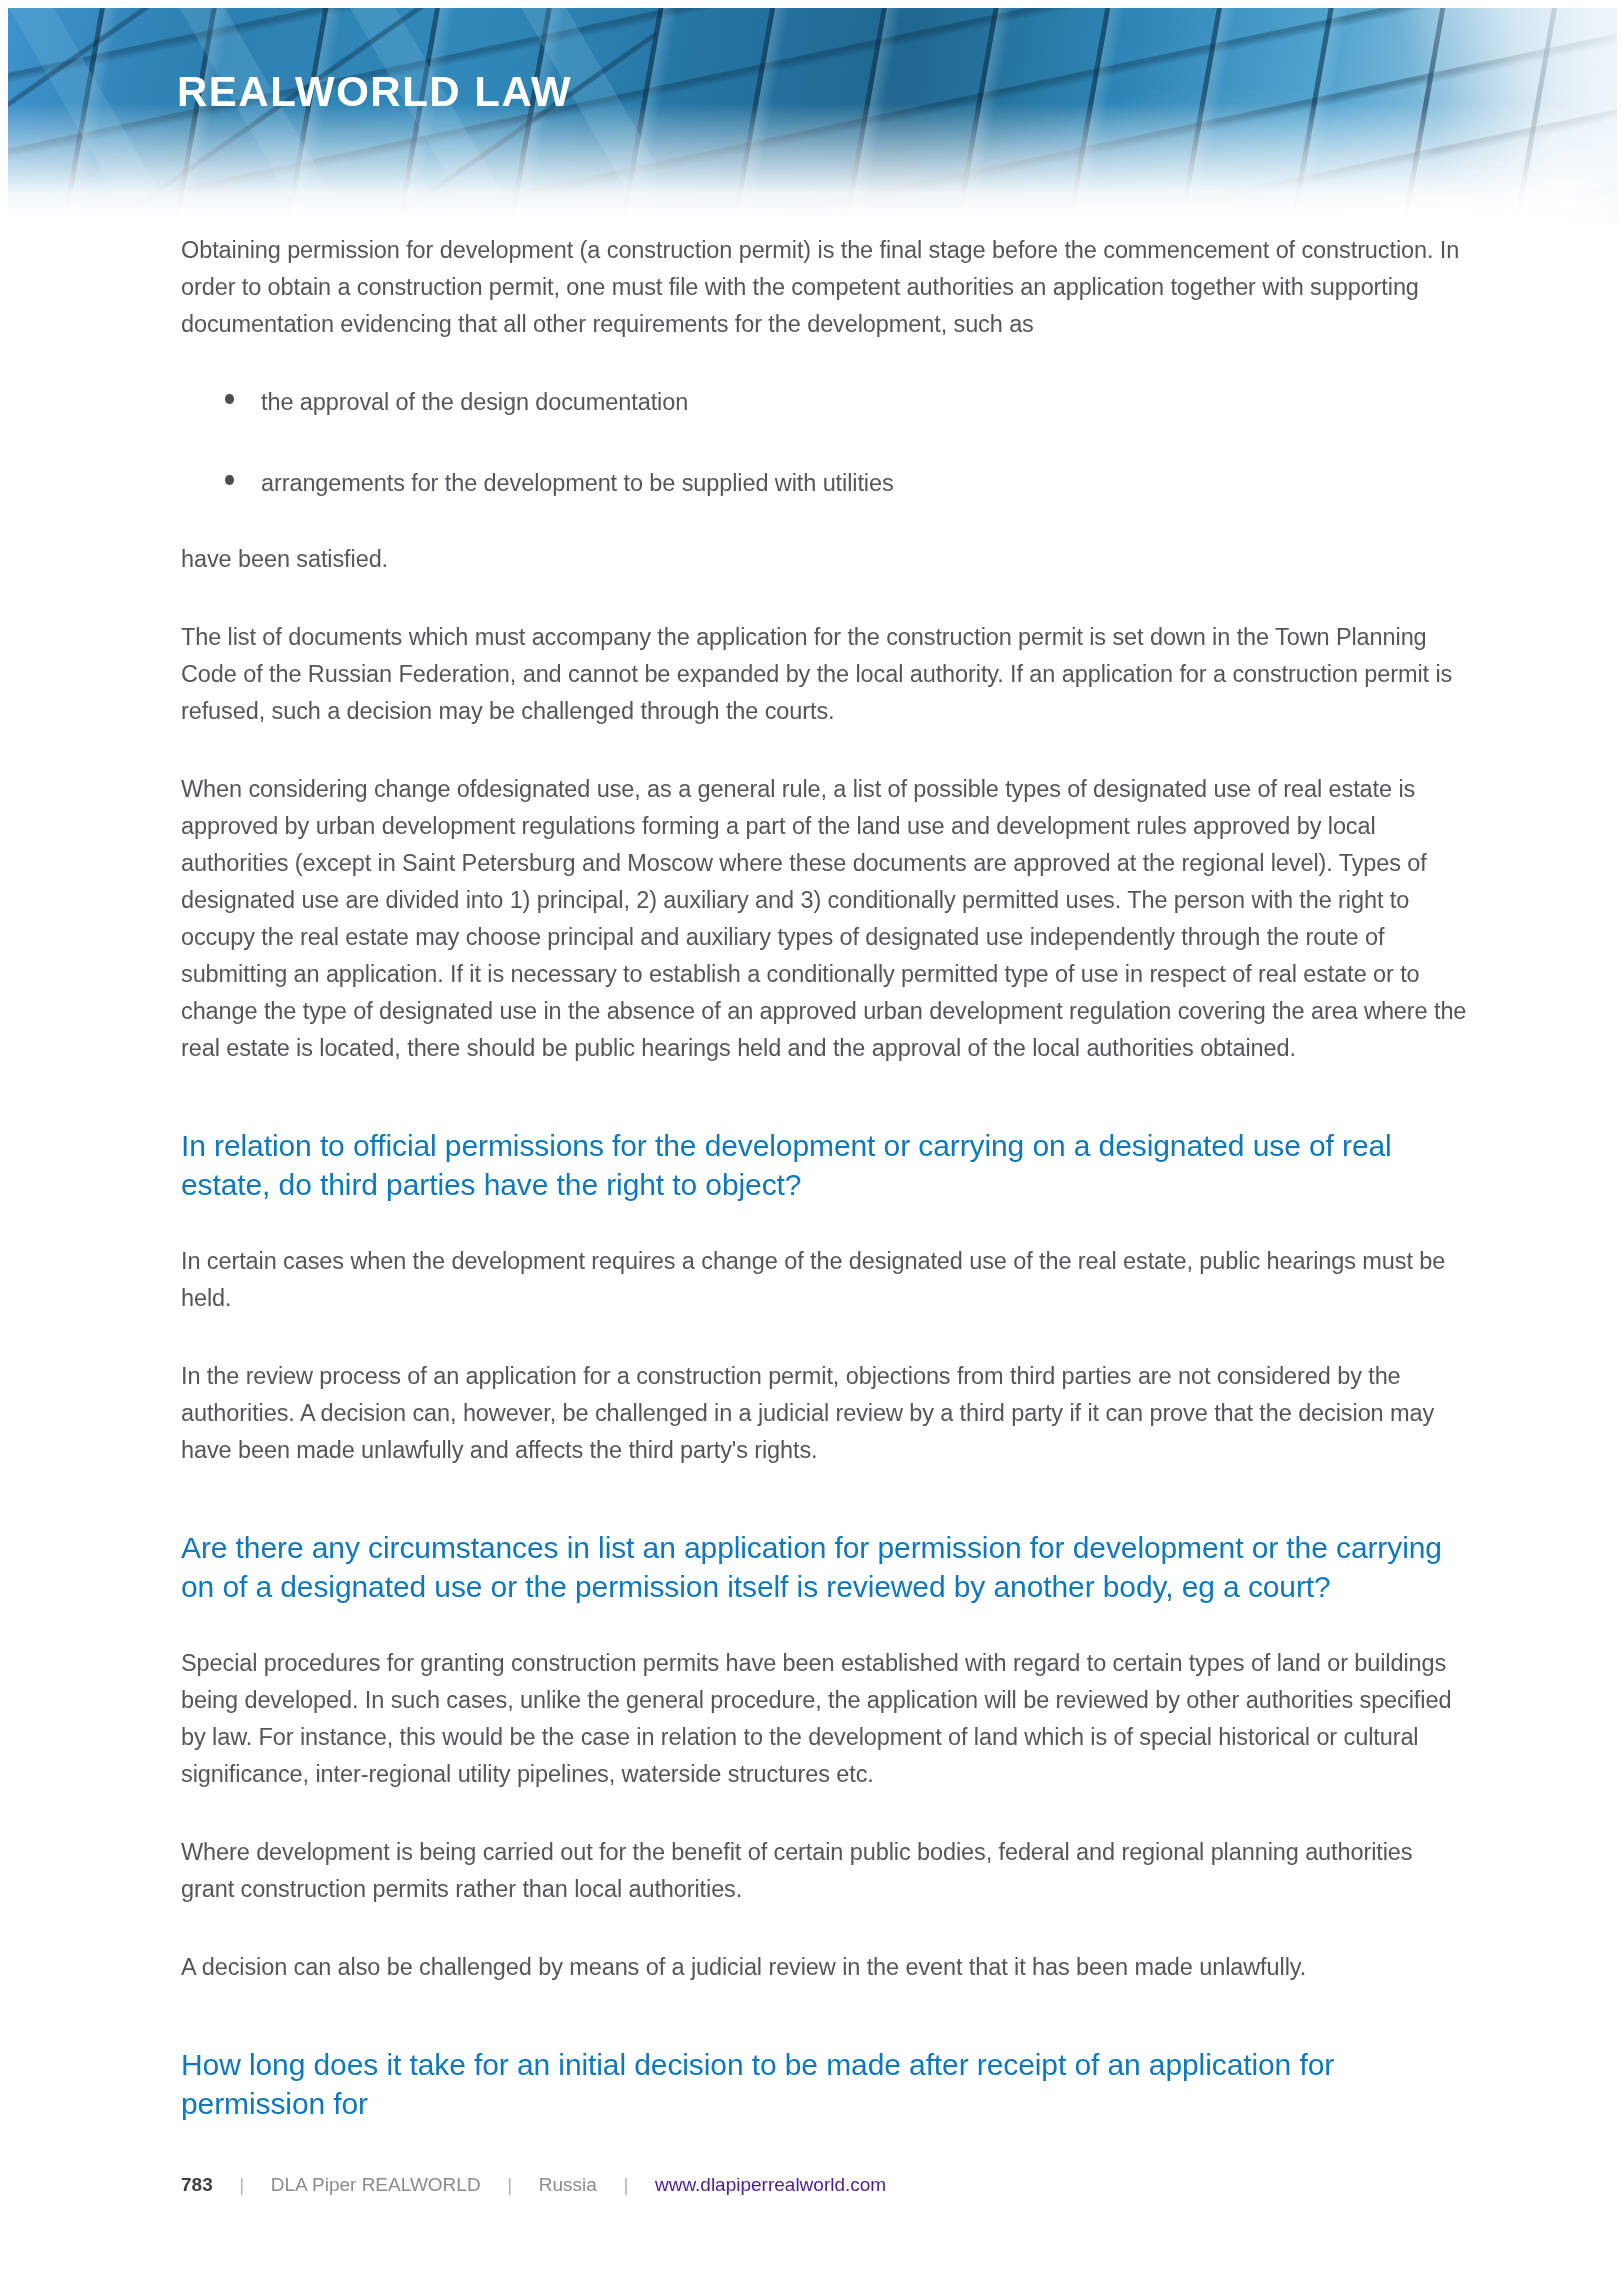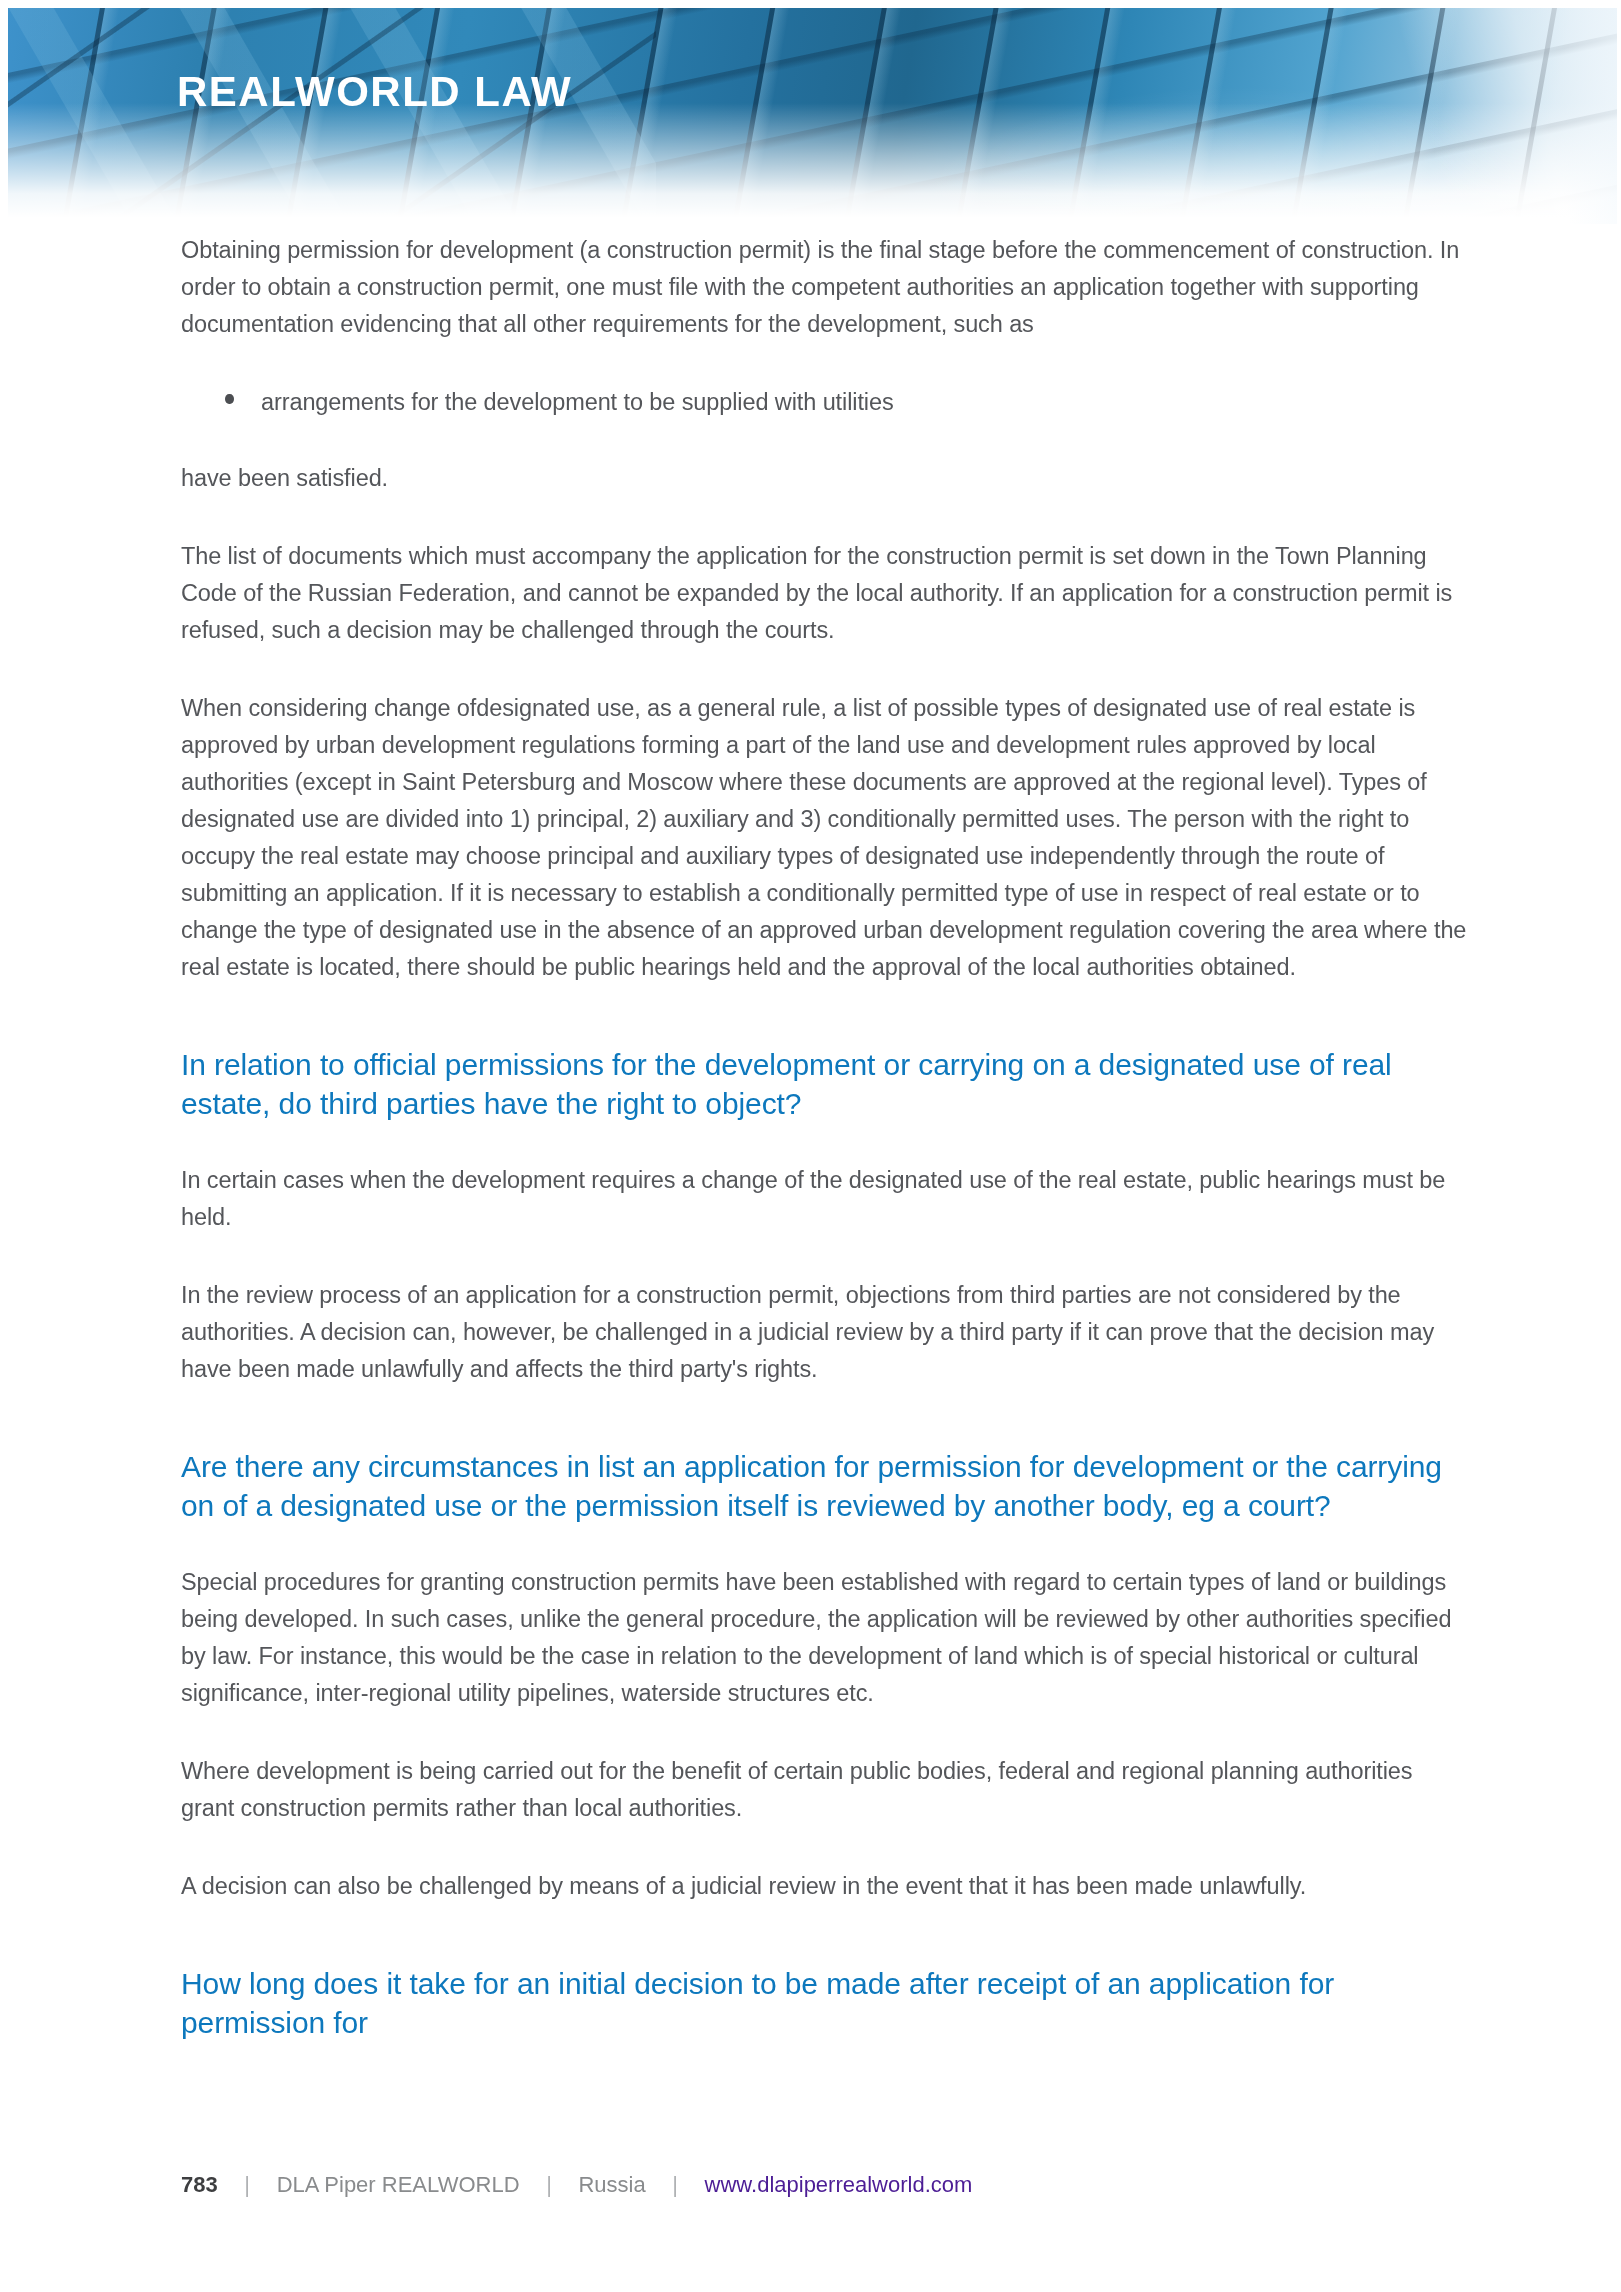--- a/index.html
+++ b/index.html
@@ -82,21 +82,21 @@
     line-height:39px;
     margin:51px 0 31px 0;
     letter-spacing:-0.1px;
   }
   h2.question.last { margin-bottom:0; }
 
   
   .footer {
     position:absolute; left:165px; top:2154px;
     display:flex; align-items:baseline;
-    font-size:22px; line-height:29px;
+    font-size:19px; line-height:29px;
     color:#898b8d;
     white-space:nowrap;
   }
   .footer .pagenum { color:#3d3e40; font-weight:bold; }
   .footer .sep { color:#b0b2b4; margin:0 18.6px; font-weight:normal; }
   .footer .site { color:#4c1d95; text-decoration:none; }
 </style>
 </head>
 <body>
 
@@ -107,20 +107,24 @@
     <div class="photo-left"></div>
     <div class="photo-fade"></div>
     <h1>REALWORLD LAW</h1>
   </header>
 
   <main class="content">
 
     <p>Obtaining permission for development (a construction permit) is the final stage before the commencement of construction. In order to obtain a construction permit, one must file with the competent authorities an application together with supporting documentation evidencing that all other requirements for the development, such as</p>
 
     <ul class="req-list">
+      <li>
+        <span class="bullet"></span>
+        <span>the approval of the design documentation</span>
+      </li>
       <li>
         <span class="bullet"></span>
         <span>arrangements for the development to be supplied with utilities</span>
       </li>
     </ul>
 
     <p>have been satisfied.</p>
 
     <p>The list of documents which must accompany the application for the construction permit is set down in the Town Planning Code of the Russian Federation, and cannot be expanded by the local authority. If an application for a construction permit is refused, such a decision may be challenged through the courts.</p>
 

